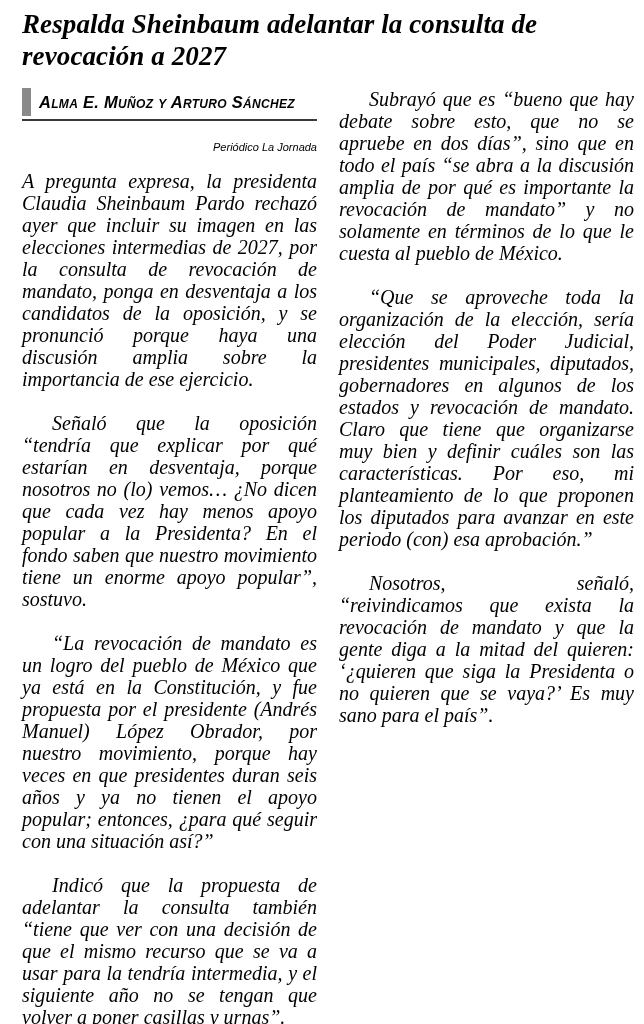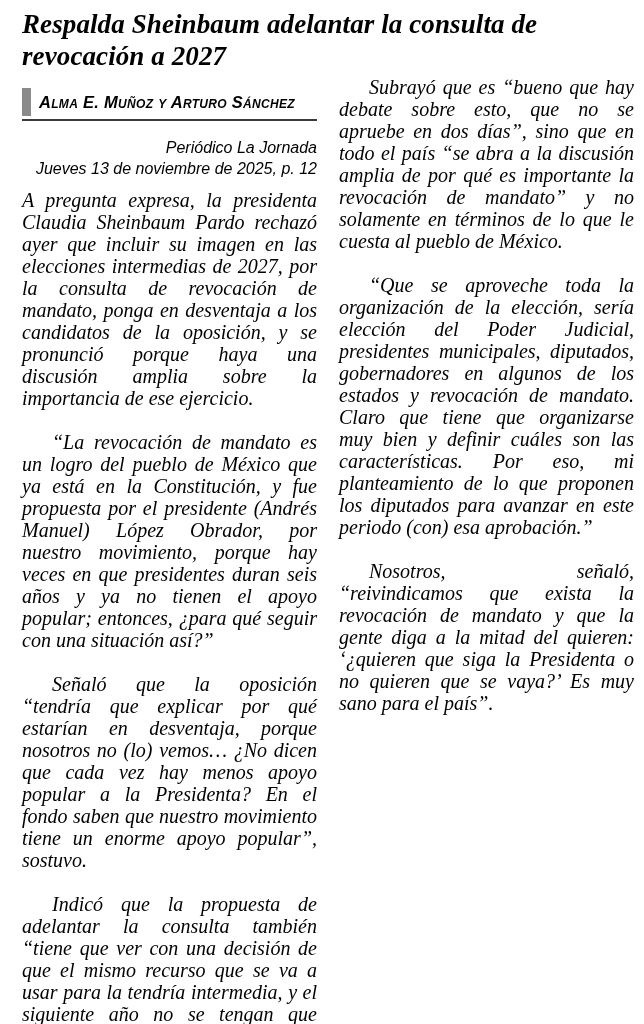--- a/index.html
+++ b/index.html
@@ -53,35 +53,35 @@
   .byline-text {
     font-family: "Liberation Sans", sans-serif;
     font-weight: bold;
     font-size: 16.5px;
     font-variant: small-caps;
     letter-spacing: 0.3px;
     white-space: nowrap;
   }
   .dateline {
     font-family: "Liberation Sans", sans-serif;
-    font-size: 16px;
+    font-size: 11px;
     line-height: 21px;
     text-align: right;
     margin: 16px 0 10px 0;
   }
   .body-para {
     font-family: "Liberation Serif", serif;
     font-size: 20px;
     line-height: 22px;
     text-align: justify;
     text-indent: 30px;
     margin: 22px 0 0 0;
   }
   .body-para.first {
-    margin-top: 0;
+    margin-top: 12px;
   }
   .body-para.no-indent {
     text-indent: 0;
   }
 </style>
 </head>
 <body>
 
 <div class="page">
 
@@ -91,26 +91,25 @@
 
     <div class="col">
 
       <div class="byline-row">
         <span class="byline-marker"></span>
         <span class="byline-text">Alma E. Muñoz y Arturo Sánchez</span>
       </div>
 
       <div class="dateline">
         <div>Periódico La Jornada</div>
-        <div>Jueves 13 de noviembre de 2025, p. 12</div>
       </div>
 
       <p class="body-para first no-indent">A pregunta expresa, la presidenta Claudia Sheinbaum Pardo rechazó ayer que incluir su imagen en las elecciones intermedias de 2027, por la consulta de revocación de mandato, ponga en desventaja a los candidatos de la oposición, y se pronunció porque haya una discusión amplia sobre la importancia de ese ejercicio.</p>
+      <p class="body-para">Señaló que la oposición “tendría que explicar por qué estarían en desventaja, porque nosotros no (lo) vemos… ¿No dicen que cada vez hay menos apoyo popular a la Presidenta? En el fondo saben que nuestro movimiento tiene un enorme apoyo popular”, sostuvo.</p>
       <p class="body-para">“La revocación de mandato es un logro del pueblo de México que ya está en la Constitución, y fue propuesta por el presidente (Andrés Manuel) López Obrador, por nuestro movimiento, porque hay veces en que presidentes duran seis años y ya no tienen el apoyo popular; entonces, ¿para qué seguir con una situación así?”</p>
-      <p class="body-para">Señaló que la oposición “tendría que explicar por qué estarían en desventaja, porque nosotros no (lo) vemos… ¿No dicen que cada vez hay menos apoyo popular a la Presidenta? En el fondo saben que nuestro movimiento tiene un enorme apoyo popular”, sostuvo.</p>
       <p class="body-para">Indicó que la propuesta de adelantar la consulta también “tiene que ver con una decisión de que el mismo recurso que se va a usar para la tendría intermedia, y el siguiente año no se tengan que volver a poner casillas y urnas”.</p>
     </div>
 
     <div class="col">
       <p class="body-para first">Subrayó que es “bueno que hay debate sobre esto, que no se apruebe en dos días”, sino que en todo el país “se abra a la discusión amplia de por qué es importante la revocación de mandato” y no solamente en términos de lo que le cuesta al pueblo de México.</p>
       <p class="body-para">“Que se aproveche toda la organización de la elección, sería elección del Poder Judicial, presidentes municipales, diputados, gobernadores en algunos de los estados y revocación de mandato. Claro que tiene que organizarse muy bien y definir cuáles son las características. Por eso, mi planteamiento de lo que proponen los diputados para avanzar en este periodo (con) esa aprobación.”</p>
       <p class="body-para">Nosotros, señaló, “reivindicamos que exista la revocación de mandato y que la gente diga a la mitad del quieren: ‘¿quieren que siga la Presidenta o no quieren que se vaya?’ Es muy sano para el país”.</p>
     </div>
 
   </div>

